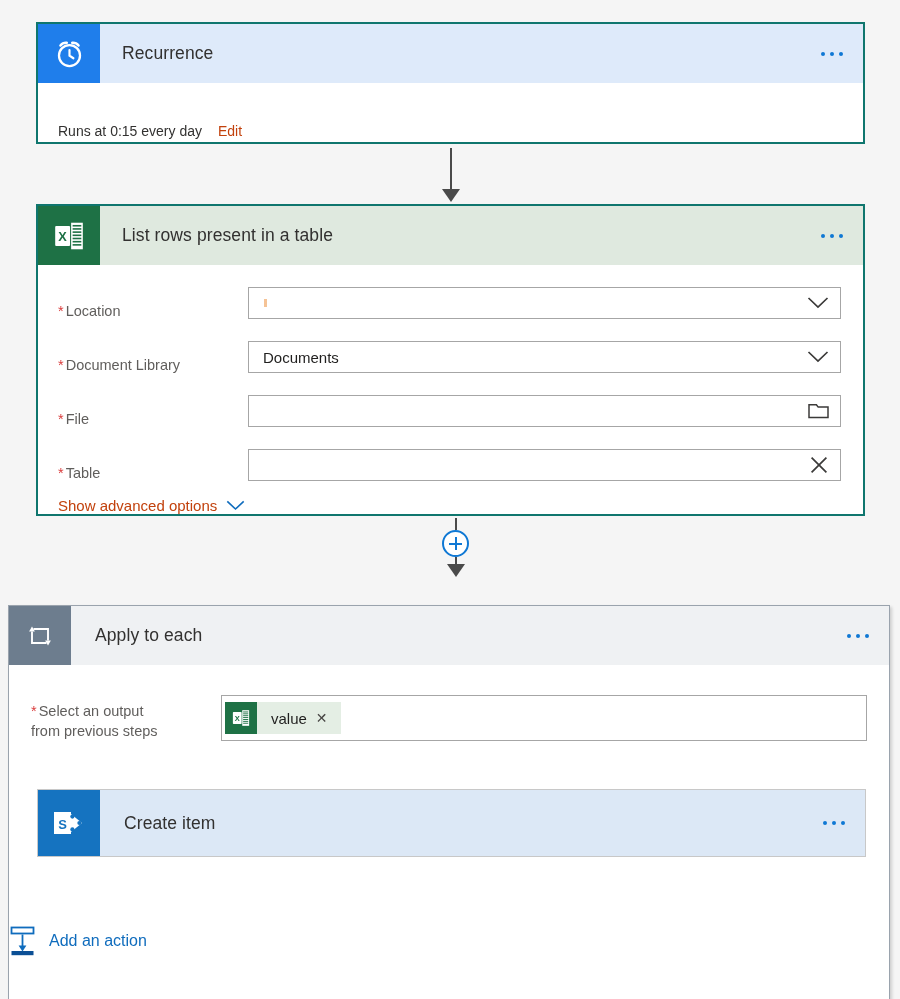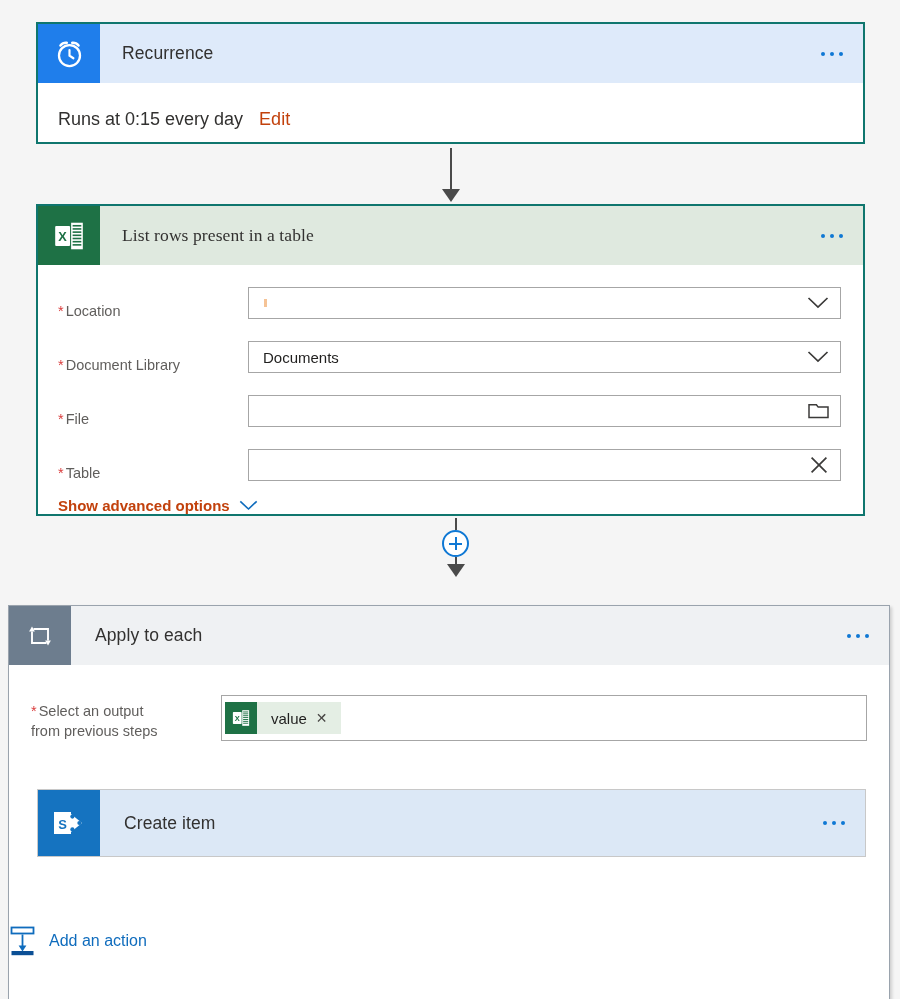--- a/index.html
+++ b/index.html
@@ -70,22 +70,22 @@
   #recurrence-card {
     position: absolute;
     left: 36px;
     top: 22px;
     width: 829px;
     height: 122px;
   }
   #recurrence-card .header-strip { background: #deeafa; }
   #recurrence-card .icon-tile { background: #1f7eeb; }
   .recurrence-body {
-    padding: 26px 0 0 20px;
-    font-size: 18px;
+    padding: 40px 0 0 20px;
+    font-size: 14px;
     color: #323130;
     display: flex;
     align-items: baseline;
     gap: 16px;
   }
   .link {
     color: #c2410c;
     cursor: pointer;
   }
 
@@ -128,21 +128,21 @@
   }
 
   
   #excel-card {
     position: absolute;
     left: 36px;
     top: 204px;
     width: 829px;
     height: 312px;
   }
-  #excel-card .header-strip { background: #dfe9df; font-family: Liberation Serif, serif; }
+  #excel-card .header-strip { background: #dfe9df; }
   #excel-card .icon-tile { background: #1e7145; }
 
   .field-row {
     display: flex;
     align-items: flex-end;
     padding: 0 22px 0 20px;
     height: 46px;
     margin-top: 8px;
   }
   .field-label {
@@ -192,21 +192,20 @@
     height: 8px;
     background: #f5c396;
   }
   .advanced-row {
     padding: 16px 0 0 20px;
     display: flex;
     align-items: center;
     gap: 9px;
     font-size: 15px;
     cursor: pointer;
-    font-weight: bold;
   }
 
   
   #apply-card {
     position: absolute;
     left: 8px;
     top: 605px;
     width: 882px;
     height: 404px;
     box-shadow: 2px 2px 3px rgba(0,0,0,0.16);

